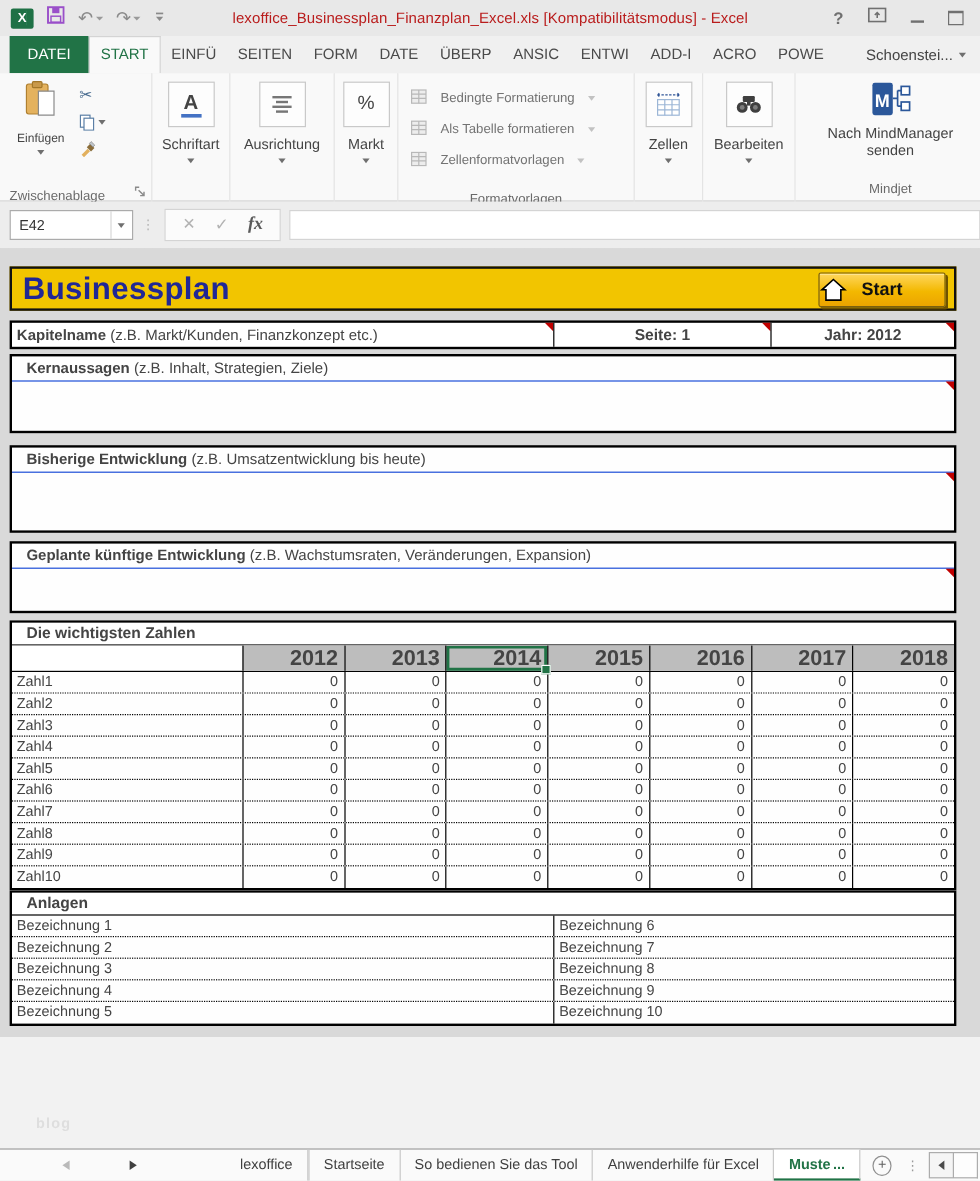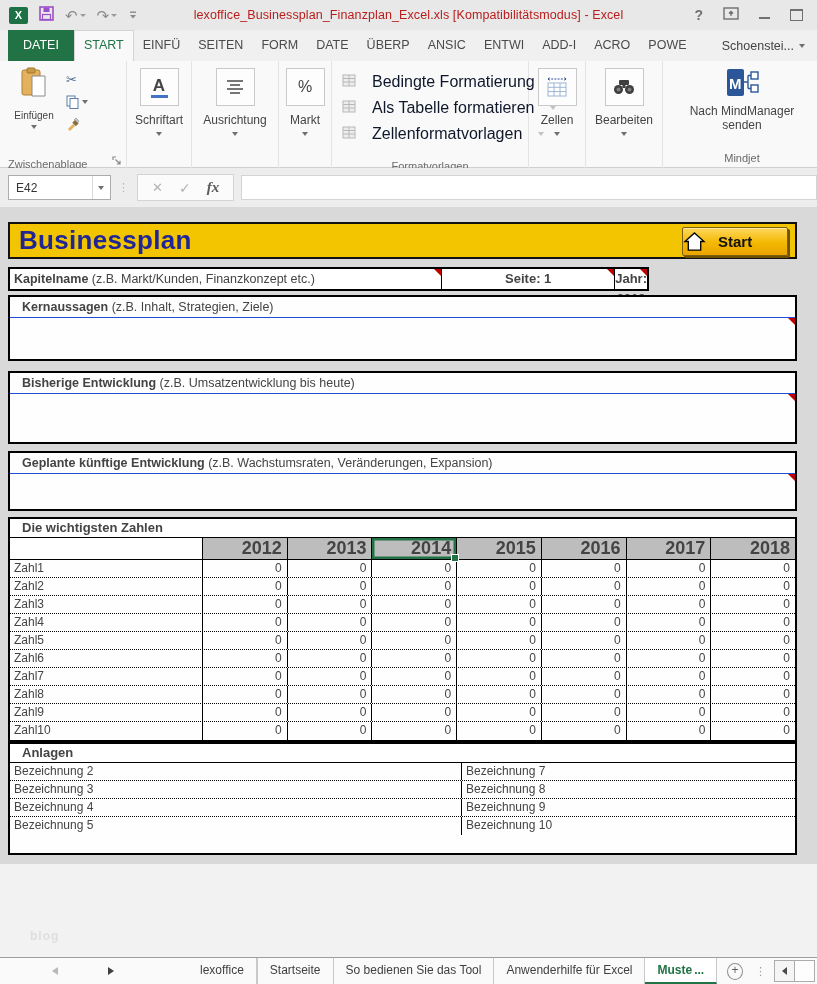--- a/index.html
+++ b/index.html
@@ -39,21 +39,21 @@
   .clipcap{text-align:left;padding-left:8px}
   .cg{display:flex;flex-direction:column;align-items:center;padding-top:7px}
   .cgicon{width:37px;height:36px;border:1px solid #C9C9C9;background:#FDFDFD;display:flex;align-items:center;justify-content:center;flex-direction:column}
   .cg .lbl{font-size:12px;margin-top:7px;white-space:nowrap}
   .cg .car{margin-top:5px}
   .aletter{font-size:17px;font-weight:bold;color:#444;line-height:1}
   .abar{width:17px;height:3px;background:#4472C4;margin-top:1px}
   .alines span{display:block;height:2px;background:#767676;margin:2px auto}
   .pct{font-size:16px;color:#444;font-weight:normal}
   .styles{width:186px;padding:8px 0 0 10px}
-  .style-item{display:flex;align-items:center;gap:16px;height:26px;color:#0f172a;font-size:16px;white-space:nowrap}
+  .style-item{display:flex;align-items:center;gap:11px;height:26px;color:#737373;font-size:11px;white-space:nowrap}
   .style-item .car{border-top-color:#C2C2C2}
   .mindjet{width:158px}
   .bigbtn{display:flex;flex-direction:column;align-items:center;padding-top:6px}
   .bigbtn .lbl{font-size:12px;text-align:center;line-height:14px;margin-top:5px;width:140px}
   
   .fbar{position:absolute;top:168px;left:0;right:0;height:39px;background:#EDEDED;display:flex;align-items:center;border-bottom:1px solid #CFCFCF}
   .namebox{width:101px;height:23px;background:#fff;border:1px solid #ABABAB;margin-left:8px;display:flex;align-items:center;font-size:12px;color:#333}
   .namebox .val{flex:1;padding-left:7px}
   .nbsep{width:1px;height:100%;background:#D8D8D8;margin-right:5px}
   .vdots{color:#B5B5B5;font-size:11px;margin:0 7px;letter-spacing:1px}
@@ -67,21 +67,21 @@
          background:linear-gradient(#D9D9D9 0,#D9D9D9 657px,#F2F2F2 657px)}
   .box{position:absolute;left:8px;width:789px;background:#FEFEFE;border:2px solid #000;box-sizing:border-box}
   .banner{position:absolute;left:8px;top:15px;width:789px;height:37px;background:#F2C500;border:2px solid #111;
           box-sizing:border-box;display:flex;align-items:center}
   .btext{font-size:26px;font-weight:bold;color:#202795;padding-left:9px;letter-spacing:.3px}
   .startbtn{position:absolute;right:7px;top:3px;width:104px;height:27px;border:1px solid #7A5F10;border-radius:2px;
             background:linear-gradient(#FFD75E,#F3B800 55%,#EBA400);box-shadow:2px 2px 0 #6E5200,inset 0 1px 0 #FFE9A0;
             display:flex;align-items:center;cursor:pointer}
   .startbtn .slbl{font-size:15px;font-weight:bold;color:#111;margin-left:12px}
   .tri{position:absolute;top:0;right:0;width:0;height:0;border-top:7px solid #C00000;border-left:7px solid transparent}
-  .krow{position:absolute;left:8px;top:60px;width:641px;height:24px;border:2px solid #000;background:#fff;
+  .krow{position:absolute;left:8px;top:60px;width:789px;height:24px;border:2px solid #000;background:#fff;
         box-sizing:border-box;display:flex;font-size:12.5px}
   .kc{position:relative;line-height:20px}
   .kc1{width:447px;padding-left:4px}
   .kc2{width:180px;border-left:1px solid #000;text-align:center;font-weight:bold;font-size:13px}
   .kc3{flex:1;border-left:1px solid #000;text-align:center;font-weight:bold;font-size:13px}
   .sec .shead{height:20px;line-height:20px;border-bottom:1px solid #1d4ed8;font-size:12.5px;padding-left:12px;white-space:nowrap}
   .sec .sbody{position:relative;height:calc(100% - 21px)}
   .sec-kern{top:88px;height:66px}
   .sec-bish{top:164px;height:73px}
   .sec-gepl{top:244px;height:60px}
@@ -505,20 +505,24 @@
             <div class="vcell">0</div>
             <div class="vcell">0</div>
           </div>
         </div>
     </div>
 
     <div class="box anlagen">
       <div class="btitle">Anlagen</div>
       <div id="anl-rows">
           <div class="arow">
+            <div class="acl">Bezeichnung 1</div>
+            <div class="acr">Bezeichnung 6</div>
+          </div>
+          <div class="arow">
             <div class="acl">Bezeichnung 2</div>
             <div class="acr">Bezeichnung 7</div>
           </div>
           <div class="arow">
             <div class="acl">Bezeichnung 3</div>
             <div class="acr">Bezeichnung 8</div>
           </div>
           <div class="arow">
             <div class="acl">Bezeichnung 4</div>
             <div class="acr">Bezeichnung 9</div>

